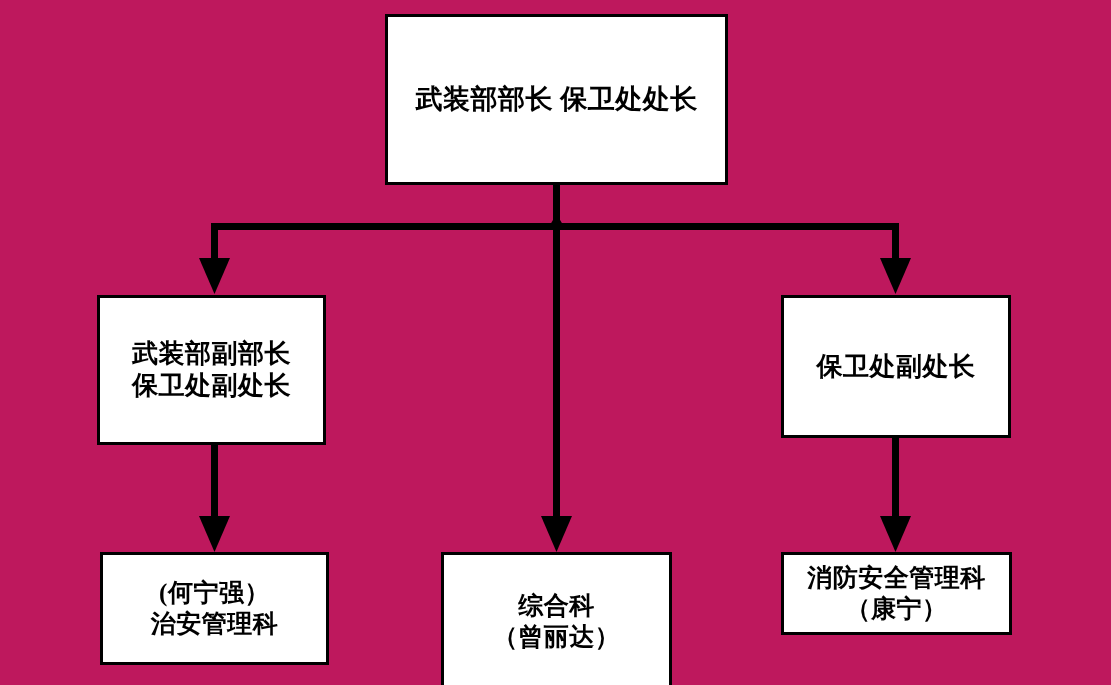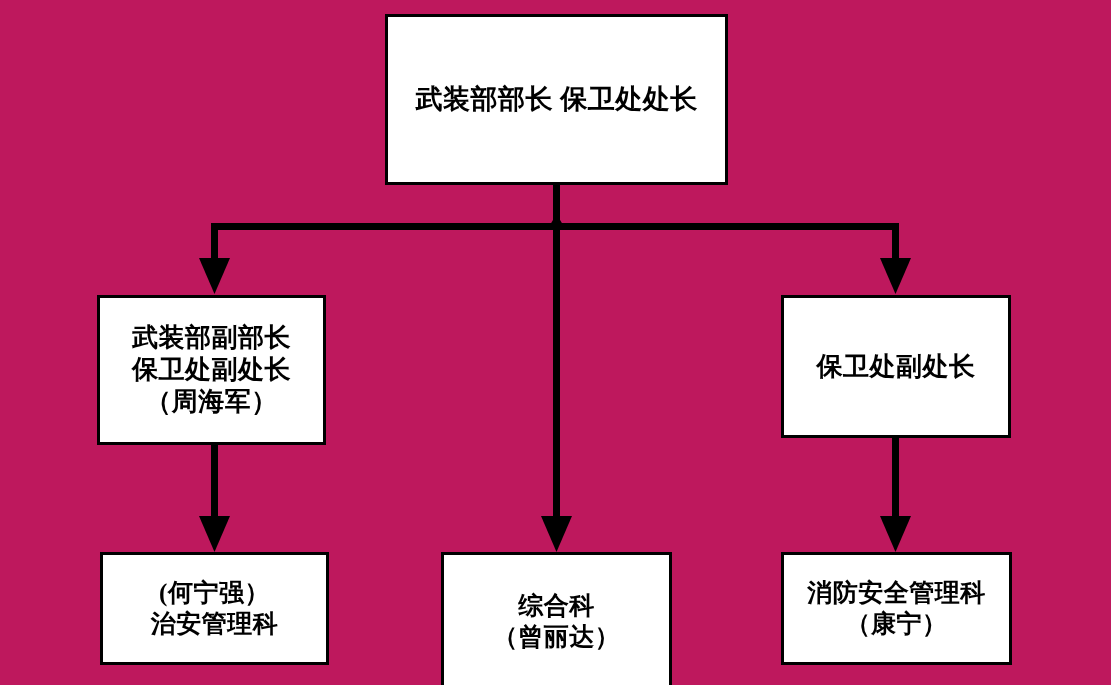--- a/index.html
+++ b/index.html
@@ -48,21 +48,21 @@
   .node-line.size-lg { font-size: 27px; }
   .node-line.size-md { font-size: 26px; }
   .node-line.size-sm { font-size: 25px; }
 
   
   #node-top      { left: 385px; top: 14px;  width: 343px; height: 171px; }
   #node-mid-left { left: 97px; top: 295px; width: 229px; height: 150px; }
   #node-mid-right{ left: 781px; top: 295px; width: 230px; height: 143px; }
   #node-bot-left { left: 100px; top: 552px; width: 229px; height: 113px; }
   #node-bot-mid  { left: 441px; top: 552px; width: 231px; height: 139px; }
-  #node-bot-right{ left: 781px; top: 552px; width: 231px; height: 113px; }
+  #node-bot-right{ left: 781px; top: 552px; width: 231px; height: 83px; }
 </style>
 </head>
 <body>
 
 <div id="chart-root">
 
   <svg id="chart-svg" viewBox="0 0 1111 685">
 
     <line x1="556.5" y1="184" x2="556.5" y2="530" stroke="#000" stroke-width="7"></line>
 
@@ -85,21 +85,20 @@
     <polygon points="895.5,552 880,516 911,516" fill="#000"></polygon>
   </svg>
 
   <div class="org-node" id="node-top">
     <span class="node-line size-lg">武装部部长  保卫处处长</span>
   </div>
 
   <div class="org-node" id="node-mid-left">
     <span class="node-line size-md">武装部副部长</span>
     <span class="node-line size-md">保卫处副处长</span>
-    <span class="node-line size-md">（周海军）</span>
   </div>
 
   <div class="org-node" id="node-mid-right">
     <span class="node-line size-md">保卫处副处长</span>
   </div>
 
   <div class="org-node" id="node-bot-left">
     <span class="node-line size-sm">(何宁强）</span>
     <span class="node-line size-sm">治安管理科</span>
   </div>

